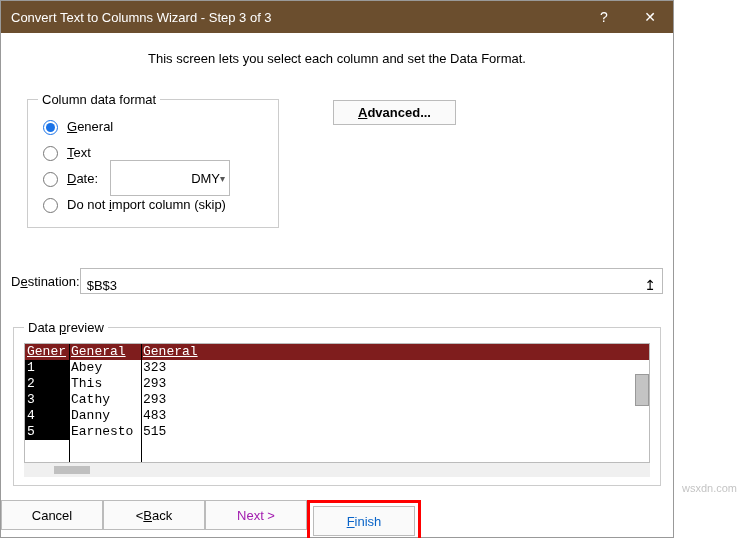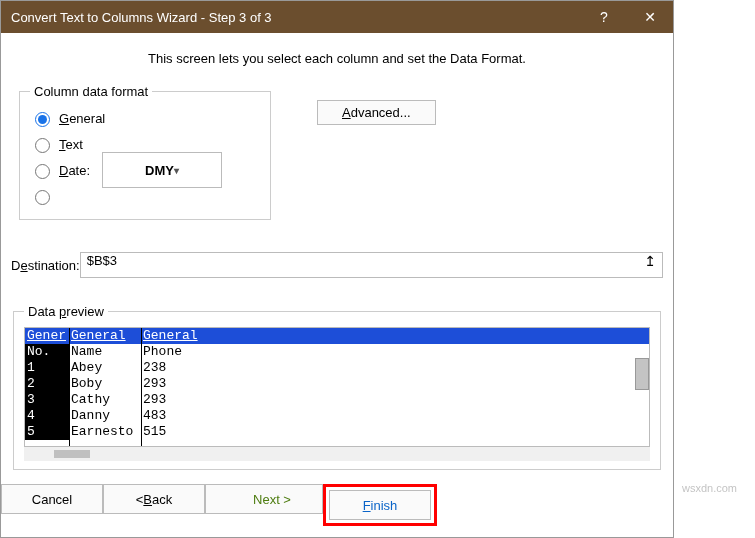--- a/index.html
+++ b/index.html
@@ -50,21 +50,21 @@
 }
 .top-row {
   display: flex;
   gap: 18px;
   align-items: flex-start;
 }
 fieldset.cdf {
   border: 1px solid #ccc;
   width: 230px;
   padding: 6px 10px 10px 10px;
-  margin: 8px;
+  margin: 16px;
 }
 fieldset.cdf legend { padding: 0 4px; }
 .radio-row {
   display: flex;
   align-items: center;
   height: 26px;
   gap: 6px;
 }
 .radio-row input[type=radio] {
   accent-color: #1a73e8;
@@ -72,51 +72,51 @@
   height: 15px;
 }
 .radio-row label { }
 .date-select {
   border: 1px solid #bbb;
   height: 22px;
   width: 110px;
   padding: 6px 4px;
   display: flex;
   align-items: center;
-  justify-content: center;
+  justify-content: flex-end;
   margin-left: 6px;
   background: #fff;
-  font-weight: bold;
 }
 .date-select .chev { font-size: 10px; color: #555; }
 .right-col {
   flex: 1;
   padding-top: 24px;
 }
 .right-col .desc { margin-bottom: 14px; }
 .adv-btn {
   display: inline-block;
   border: 1px solid #bbb;
   background: #fafafa;
   padding: 4px 24px;
   margin-left: 20px;
   cursor: pointer;
+  font-weight: bold;
 }
 .dest-row {
   display: flex;
   align-items: center;
   margin-top: 24px;
 }
 .dest-row .inp {
   flex: 1;
   height: 24px;
   border: 1px solid #bbb;
   padding: 0 6px;
   display: flex;
-  align-items: flex-start;
+  align-items: flex-end;
   justify-content: space-between;
   background: #fff;
 }
 .dest-row .inp .pick {
   font-size: 14px;
   cursor: pointer;
 }
 fieldset.preview {
   border: 1px solid #ccc;
   margin-top: 26px;
@@ -128,21 +128,21 @@
   background: #fff;
   font-family: "Courier New", monospace;
   font-size: 13px;
   position: relative;
   height: 118px;
   overflow: hidden;
   line-height: 16px;
 }
 .phdr {
   display: flex;
-  background: #1d4ed8;
+  background: #7f1d1d;
   color: #fff;
   text-decoration: underline;
 }
 .phdr div { white-space: pre; }
 .prow { display: flex; }
 .prow .c0 { background: #000; color: #fff; }
 .prow div, .phdr div { white-space: pre; box-sizing: border-box; }
 .col0 { width: 44px; padding-left: 2px; }
 .col1 { width: 72px; padding-left: 2px; }
 .col2 { flex: 1; padding-left: 2px; }
@@ -185,21 +185,21 @@
   min-width: 100px;
   height: 28px;
   border: 1px solid #bbb;
   background: #fafafa;
   display: flex;
   align-items: center;
   justify-content: center;
   cursor: pointer;
   font-size: 13px;
 }
-.btn.disabled { color: #4d7c0f; cursor: default; padding-left: 16px; }
+.btn.disabled { color: #a21caf; cursor: default; }
 .btn.finish {
   color: #0a64c8;
 }
 .finish-wrap {
   border: 3px solid #ff0000;
   padding: 3px;
 }
 .ul { text-decoration: underline; }
 .watermark {
   position: absolute;
@@ -243,20 +243,21 @@
           <input type="radio" name="fmt" style="">
           <label><span class="ul">D</span><span>ate:</span></label>
           <div class="date-select">
             <span>DMY</span>
             <span class="chev">▾</span>
           </div>
         </div>
 
         <div class="radio-row">
           <input type="radio" name="fmt" style="">
+          <label>Do not <span class="ul">i</span>mport column (skip)</label>
         </div>
       </fieldset>
 
       <div class="right-col">
         <div class="adv-btn"><span class="ul">A</span><span>dvanced...</span></div>
       </div>
 
     </div>
 
     <div class="dest-row">
@@ -274,32 +275,27 @@
         <div class="vline v1"></div>
         <div class="vline v2"></div>
 
         <div class="phdr">
           <div class="col0">Gener</div>
           <div class="col1">General</div>
           <div class="col2">General</div>
         </div>
 
         <div class="prow">
-          <div class="c0 col0">No.</div>
-          <div class="col1">Name</div>
-          <div class="col2">Phone</div>
-        </div>
-        <div class="prow">
           <div class="c0 col0">1</div>
           <div class="col1">Abey</div>
-          <div class="col2">238</div>
+          <div class="col2">323</div>
         </div>
         <div class="prow">
           <div class="c0 col0">2</div>
-          <div class="col1">Boby</div>
+          <div class="col1">This</div>
           <div class="col2">293</div>
         </div>
         <div class="prow">
           <div class="c0 col0">3</div>
           <div class="col1">Cathy</div>
           <div class="col2">293</div>
         </div>
         <div class="prow">
           <div class="c0 col0">4</div>
           <div class="col1">Danny</div>

